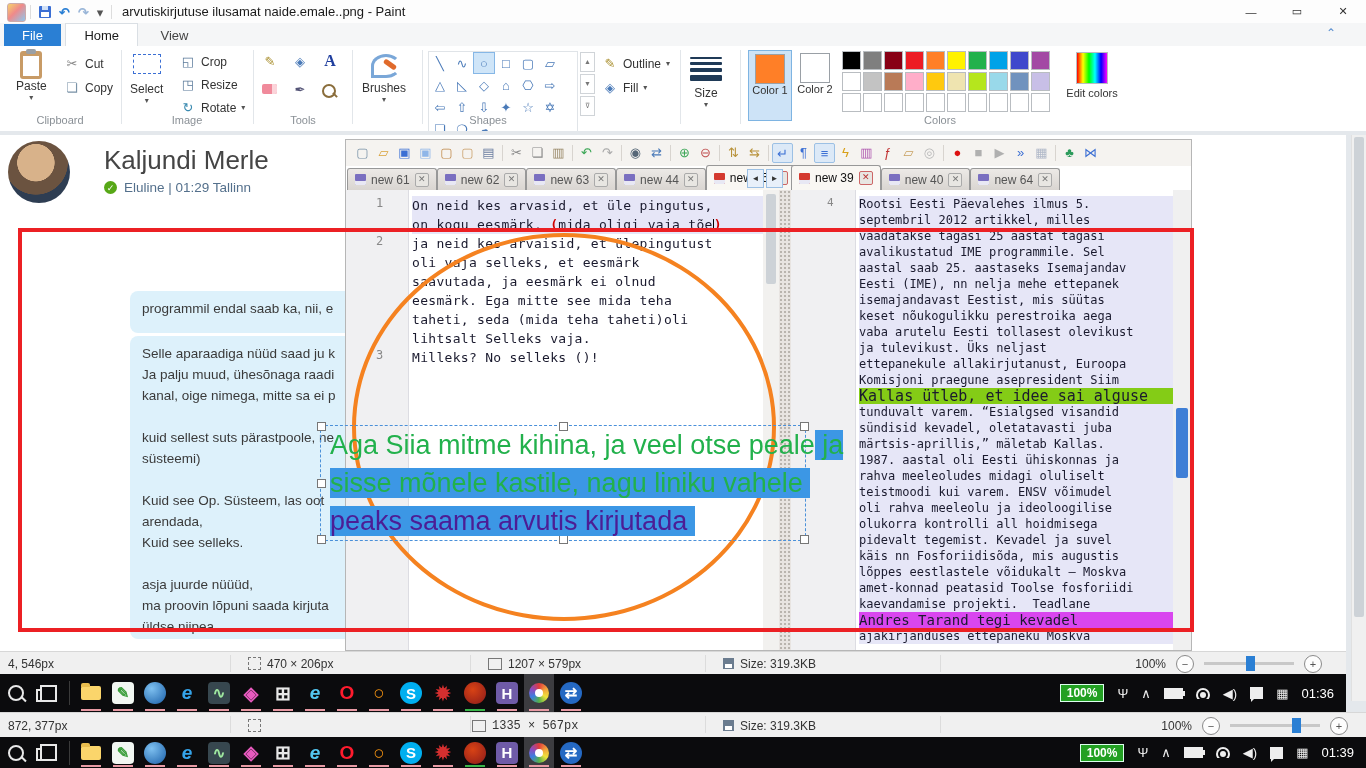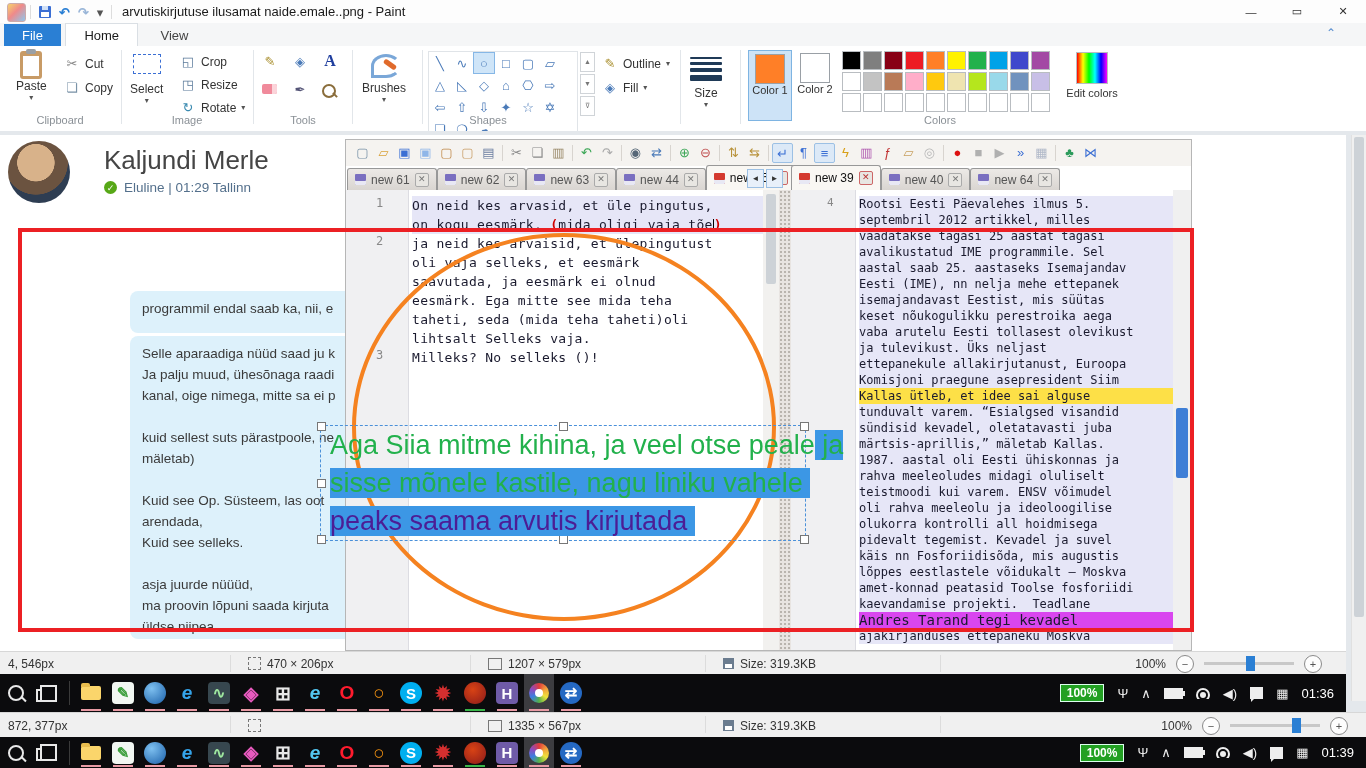--- a/index.html
+++ b/index.html
@@ -344,21 +344,21 @@
         </div>
         <div class="bubble" id="bubble1" style="left:130px;top:156px;width:240px;height:35px;padding-top:7px;">
             <div>programmil endal saab ka, nii, e</div>
           </div>
         <div class="bubble" id="bubble2" style="left:130px;top:201px;width:240px;height:296px;padding-top:7px;">
             <div>Selle aparaadiga nüüd saad ju k</div>
             <div>Ja palju muud, ühesõnaga raadi</div>
             <div>kanal, oige nimega, mitte sa ei p</div>
             <div>&nbsp;</div>
             <div>kuid sellest suts pärastpoole, ne</div>
-            <div>mäletab)</div>
+            <div>süsteemi)</div>
             <div>&nbsp;</div>
             <div>Kuid see Op. Süsteem, las oot</div>
             <div>arendada,</div>
             <div>Kuid see selleks.</div>
             <div>&nbsp;</div>
             <div>asja juurde nüüüd,</div>
             <div>ma proovin lõpuni saada kirjuta</div>
             <div>üldse niipea</div>
           </div>
       </div>
@@ -484,21 +484,21 @@
             <div class="coderow" style="left: 68px; top: 32px; height: 16px; width: 314px; font-size: 12px; line-height: 16px; background: rgb(230, 230, 247);">vaadatakse tagasi 25 aastat tagasi</div>
             <div class="coderow" style="left: 68px; top: 48px; height: 16px; width: 314px; font-size: 12px; line-height: 16px; background: rgb(230, 230, 247);">avalikustatud IME programmile. Sel</div>
             <div class="coderow" style="left: 68px; top: 64px; height: 16px; width: 314px; font-size: 12px; line-height: 16px; background: rgb(230, 230, 247);">aastal saab 25. aastaseks Isemajandav</div>
             <div class="coderow" style="left: 68px; top: 80px; height: 16px; width: 314px; font-size: 12px; line-height: 16px; background: rgb(230, 230, 247);">Eesti (IME), nn nelja mehe ettepanek</div>
             <div class="coderow" style="left: 68px; top: 96px; height: 16px; width: 314px; font-size: 12px; line-height: 16px; background: rgb(230, 230, 247);">isemajandavast Eestist, mis süütas</div>
             <div class="coderow" style="left: 68px; top: 112px; height: 16px; width: 314px; font-size: 12px; line-height: 16px; background: rgb(230, 230, 247);">keset nõukogulikku perestroika aega</div>
             <div class="coderow" style="left: 68px; top: 128px; height: 16px; width: 314px; font-size: 12px; line-height: 16px; background: rgb(230, 230, 247);">vaba arutelu Eesti tollasest olevikust</div>
             <div class="coderow" style="left: 68px; top: 144px; height: 16px; width: 314px; font-size: 12px; line-height: 16px; background: rgb(230, 230, 247);">ja tulevikust. Üks neljast</div>
             <div class="coderow" style="left: 68px; top: 160px; height: 16px; width: 314px; font-size: 12px; line-height: 16px; background: rgb(230, 230, 247);">ettepanekule allakirjutanust, Euroopa</div>
             <div class="coderow" style="left: 68px; top: 176px; height: 16px; width: 314px; font-size: 12px; line-height: 16px; background: rgb(230, 230, 247);">Komisjoni praegune asepresident Siim</div>
-            <div class="coderow" style="left: 68px; top: 192px; height: 16px; width: 314px; font-size: 12px; line-height: 16px; background: #fde047;">Kallas ütleb, et idee sai alguse</div>
+            <div class="coderow" style="left: 68px; top: 192px; height: 16px; width: 314px; font-size: 15px; line-height: 16px; background: #84cc16;">Kallas ütleb, et idee sai alguse</div>
             <div class="coderow" style="left: 68px; top: 208px; height: 16px; width: 314px; font-size: 12px; line-height: 16px; background: rgb(230, 230, 247);">tunduvalt varem. “Esialgsed visandid</div>
             <div class="coderow" style="left: 68px; top: 224px; height: 16px; width: 314px; font-size: 12px; line-height: 16px; background: rgb(230, 230, 247);">sündisid kevadel, oletatavasti juba</div>
             <div class="coderow" style="left: 68px; top: 240px; height: 16px; width: 314px; font-size: 12px; line-height: 16px; background: rgb(230, 230, 247);">märtsis-aprillis,” mäletab Kallas.</div>
             <div class="coderow" style="left: 68px; top: 256px; height: 16px; width: 314px; font-size: 12px; line-height: 16px; background: rgb(230, 230, 247);">1987. aastal oli Eesti ühiskonnas ja</div>
             <div class="coderow" style="left: 68px; top: 272px; height: 16px; width: 314px; font-size: 12px; line-height: 16px; background: rgb(230, 230, 247);">rahva meeleoludes midagi oluliselt</div>
             <div class="coderow" style="left: 68px; top: 288px; height: 16px; width: 314px; font-size: 12px; line-height: 16px; background: rgb(230, 230, 247);">teistmoodi kui varem. ENSV võimudel</div>
             <div class="coderow" style="left: 68px; top: 304px; height: 16px; width: 314px; font-size: 12px; line-height: 16px; background: rgb(230, 230, 247);">oli rahva meeleolu ja ideoloogilise</div>
             <div class="coderow" style="left: 68px; top: 320px; height: 16px; width: 314px; font-size: 12px; line-height: 16px; background: rgb(230, 230, 247);">olukorra kontrolli all hoidmisega</div>
             <div class="coderow" style="left: 68px; top: 336px; height: 16px; width: 314px; font-size: 12px; line-height: 16px; background: rgb(230, 230, 247);">pidevalt tegemist. Kevadel ja suvel</div>
             <div class="coderow" style="left: 68px; top: 352px; height: 16px; width: 314px; font-size: 12px; line-height: 16px; background: rgb(230, 230, 247);">käis nn Fosforiidisõda, mis augustis</div>
@@ -656,21 +656,21 @@
   <div class="abs statusbar" style="top:712px;height:25px;">
     <div class="sseg" style="left:8px;">
         <span>872, 377px</span>
       </div>
     <div class="ssep" style="left:230px;"></div>
     <div class="sseg" style="left:248px;">
         <span class="ic-sel"></span>
         <span></span>
       </div>
     <div class="ssep" style="left:470px;"></div>
-    <div class="sseg" style="left:488px;">
+    <div class="sseg" style="left:472px;font-family:Liberation Mono, monospace;">
         <span class="ic-size"></span>
         <span>1335 × 567px</span>
       </div>
     <div class="ssep" style="left:705px;"></div>
     <div class="sseg" style="left:723px;">
         <span class="ic-disk"></span>
         <span>Size: 319.3KB</span>
       </div>
     <div class="ssep" style="left:940px;"></div>
     <div class="zoomctl">

